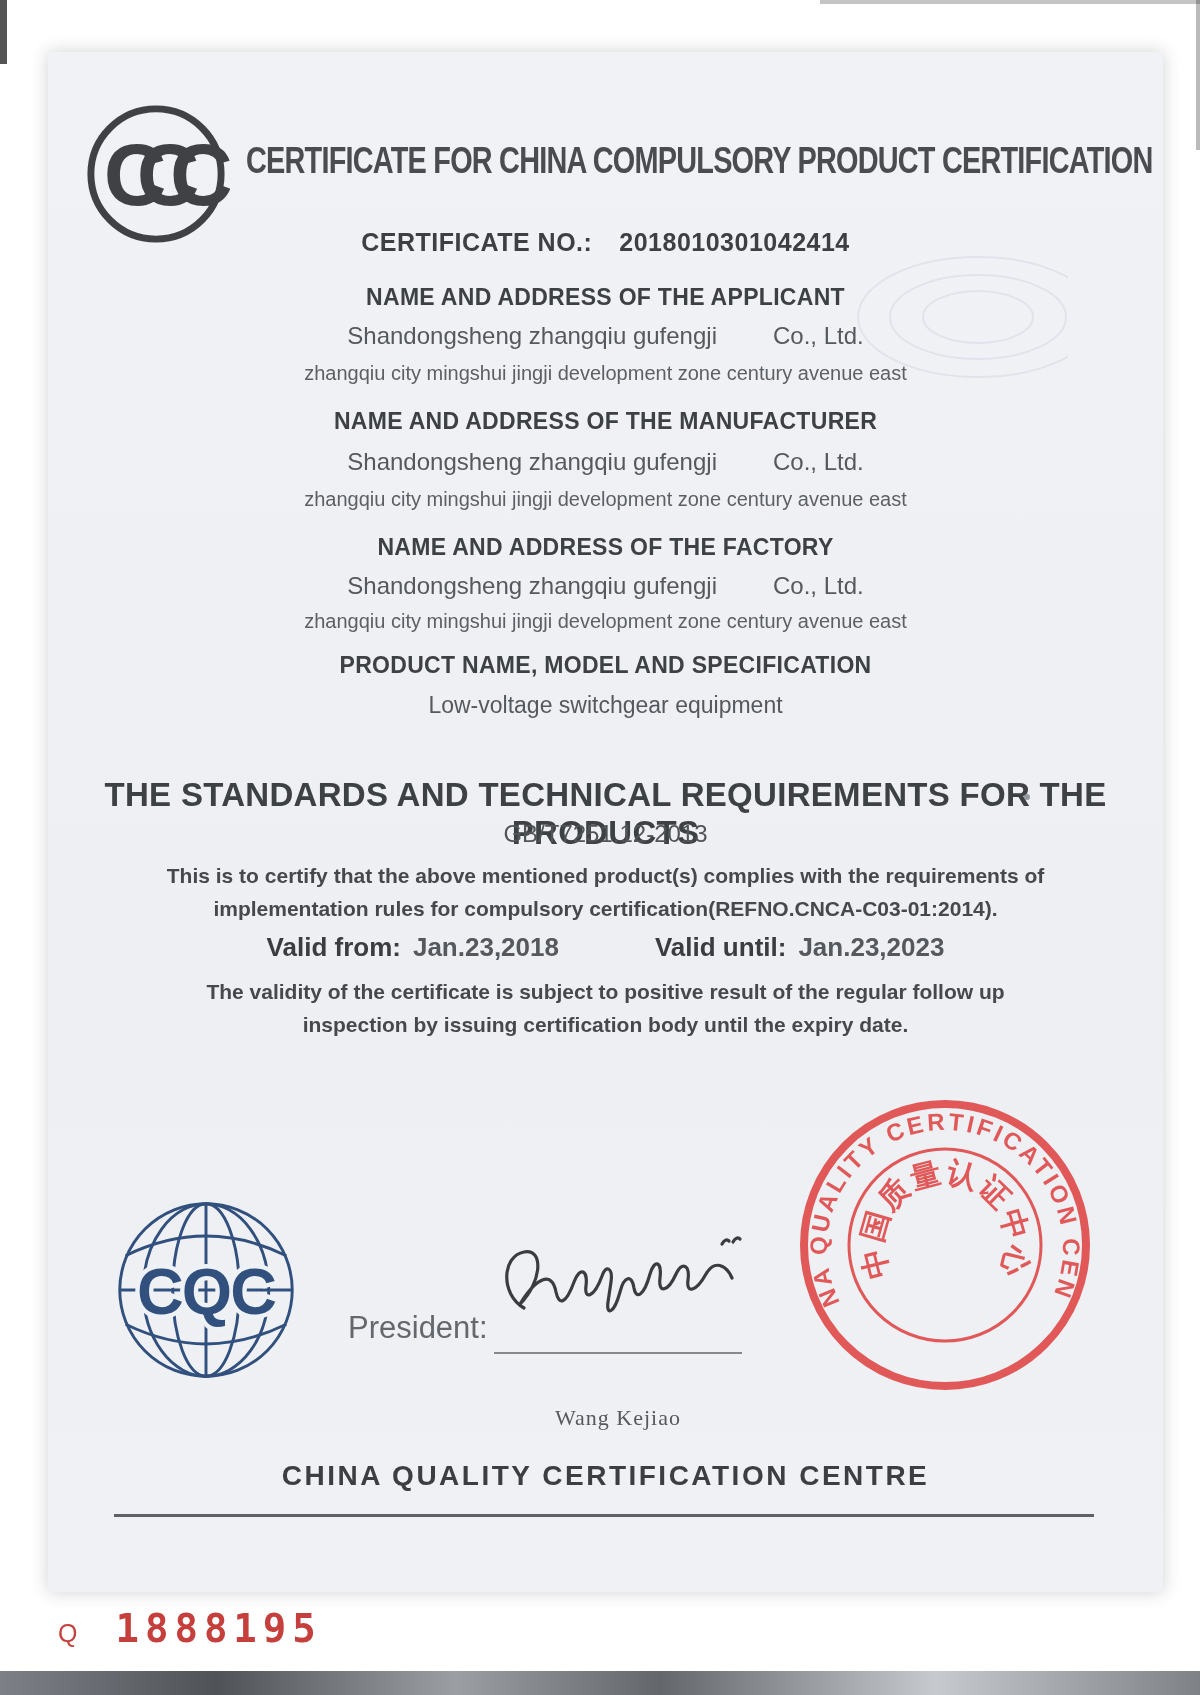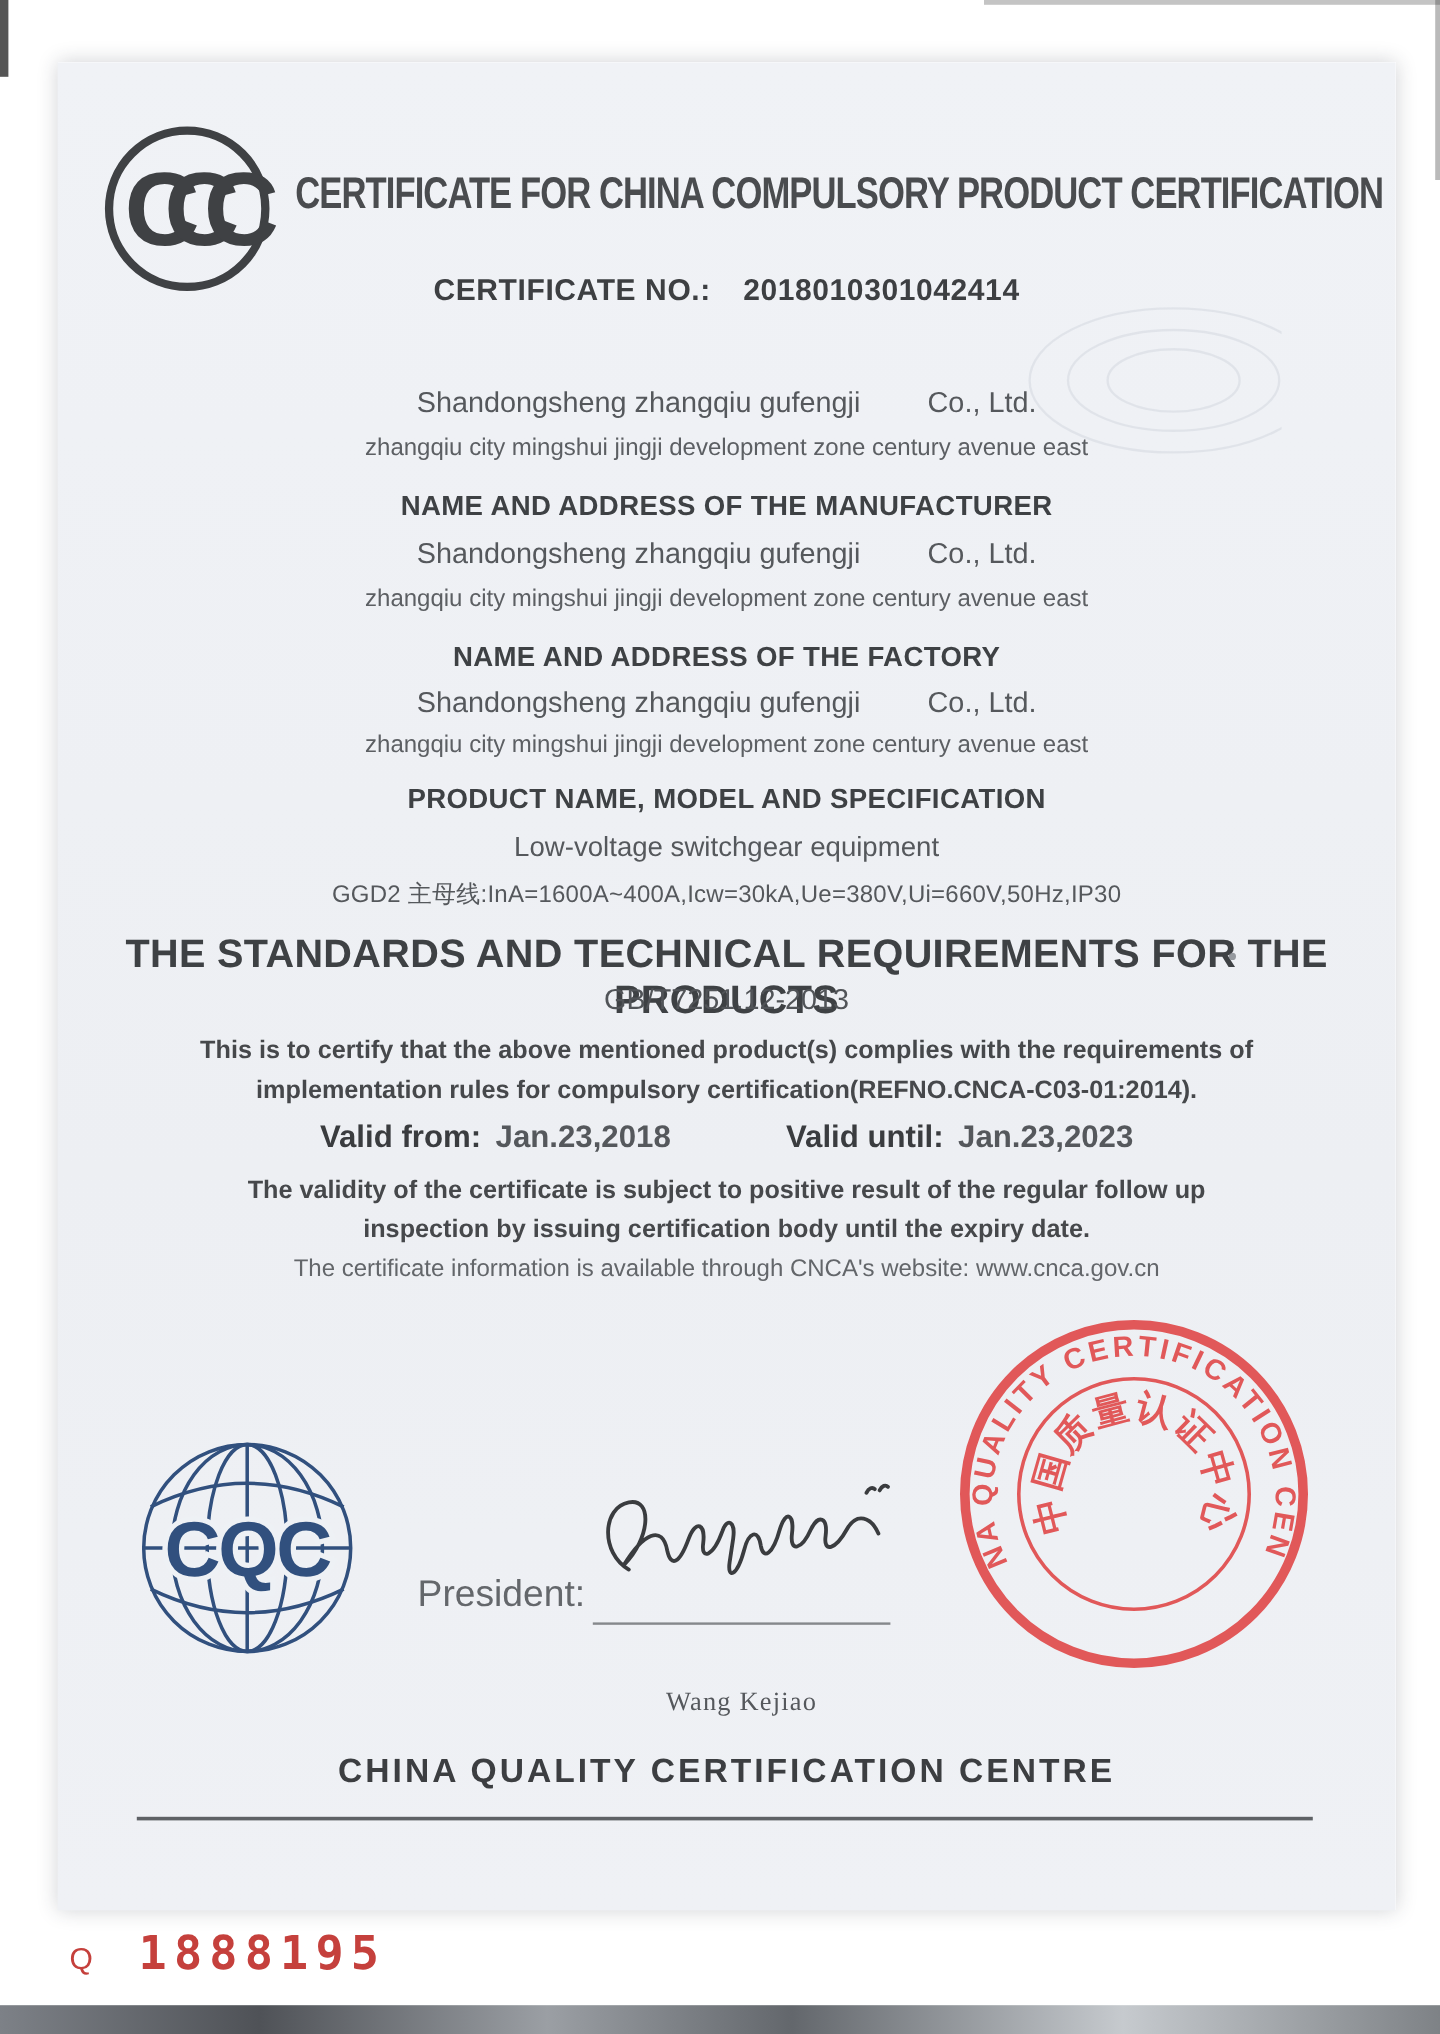--- a/index.html
+++ b/index.html
@@ -107,53 +107,52 @@
   </svg>
 
   <div class="cert-title">CERTIFICATE FOR CHINA COMPULSORY PRODUCT CERTIFICATION</div>
 
   <div class="abs cert-no">
     <span>CERTIFICATE NO.:</span>
     <span class="validity-sp"></span>
     <span>2018010301042414</span>
   </div>
 
+  <div class="abs sec-heading h-applicant">NAME AND ADDRESS OF THE APPLICANT</div>
   <div class="abs company-line l1-applicant">
     <span>Shandongsheng zhangqiu gufengji</span><span class="company-gap"></span><span>Co., Ltd.</span>
   </div>
   <div class="abs addr-line l2-applicant">zhangqiu city mingshui jingji development zone century avenue east</div>
 
   <div class="abs sec-heading h-manufacturer">NAME AND ADDRESS OF THE MANUFACTURER</div>
   <div class="abs company-line l1-manufacturer">
     <span>Shandongsheng zhangqiu gufengji</span><span class="company-gap"></span><span>Co., Ltd.</span>
   </div>
   <div class="abs addr-line l2-manufacturer">zhangqiu city mingshui jingji development zone century avenue east</div>
 
   <div class="abs sec-heading h-factory">NAME AND ADDRESS OF THE FACTORY</div>
   <div class="abs company-line l1-factory">
     <span>Shandongsheng zhangqiu gufengji</span><span class="company-gap"></span><span>Co., Ltd.</span>
   </div>
   <div class="abs addr-line l2-factory">zhangqiu city mingshui jingji development zone century avenue east</div>
 
   <div class="abs product-name">Low-voltage switchgear equipment</div>
   <div class="abs sec-heading h-product">PRODUCT NAME, MODEL AND SPECIFICATION</div>
-  <div class="abs product-spec">GGD2  主母线:InA=1600A~400A,Icw=30kA,Ue=380V,Ui=660V,50Hz,IP30</div>
 
   <div class="abs sec-heading h-standards">THE STANDARDS AND TECHNICAL REQUIREMENTS FOR THE PRODUCTS</div>
   <div class="abs standards-value">GB/T7251.12-2013</div>
 
   <div class="abs certify-para">This is to certify that the above mentioned product(s) complies with the requirements of implementation rules for compulsory certification(REFNO.CNCA-C03-01:2014).</div>
 
   <div class="abs validity-row">
     <span class="lbl">Valid from:</span><span class="validity-sp"></span><span class="val">Jan.23,2018</span><span class="validity-gap"></span><span class="lbl">Valid until:</span><span class="validity-sp"></span><span class="val">Jan.23,2023</span>
   </div>
 
   <div class="abs validity-note">The validity of the certificate is subject to positive result of the regular follow up inspection by issuing certification body until the expiry date.</div>
 
-  <div class="abs cnca-note">The certificate information is available through CNCA's website: www.cnca.gov.cn</div>
 
   <svg class="watermark" width="280" height="170" viewBox="0 0 280 170">
     <g fill="none" stroke="#8b97a8" stroke-width="2">
       <ellipse cx="190" cy="85" rx="120" ry="60"></ellipse>
       <ellipse cx="190" cy="85" rx="88" ry="42"></ellipse>
       <ellipse cx="190" cy="85" rx="55" ry="26"></ellipse>
     </g>
   </svg>
   <div class="speck"></div>
 

